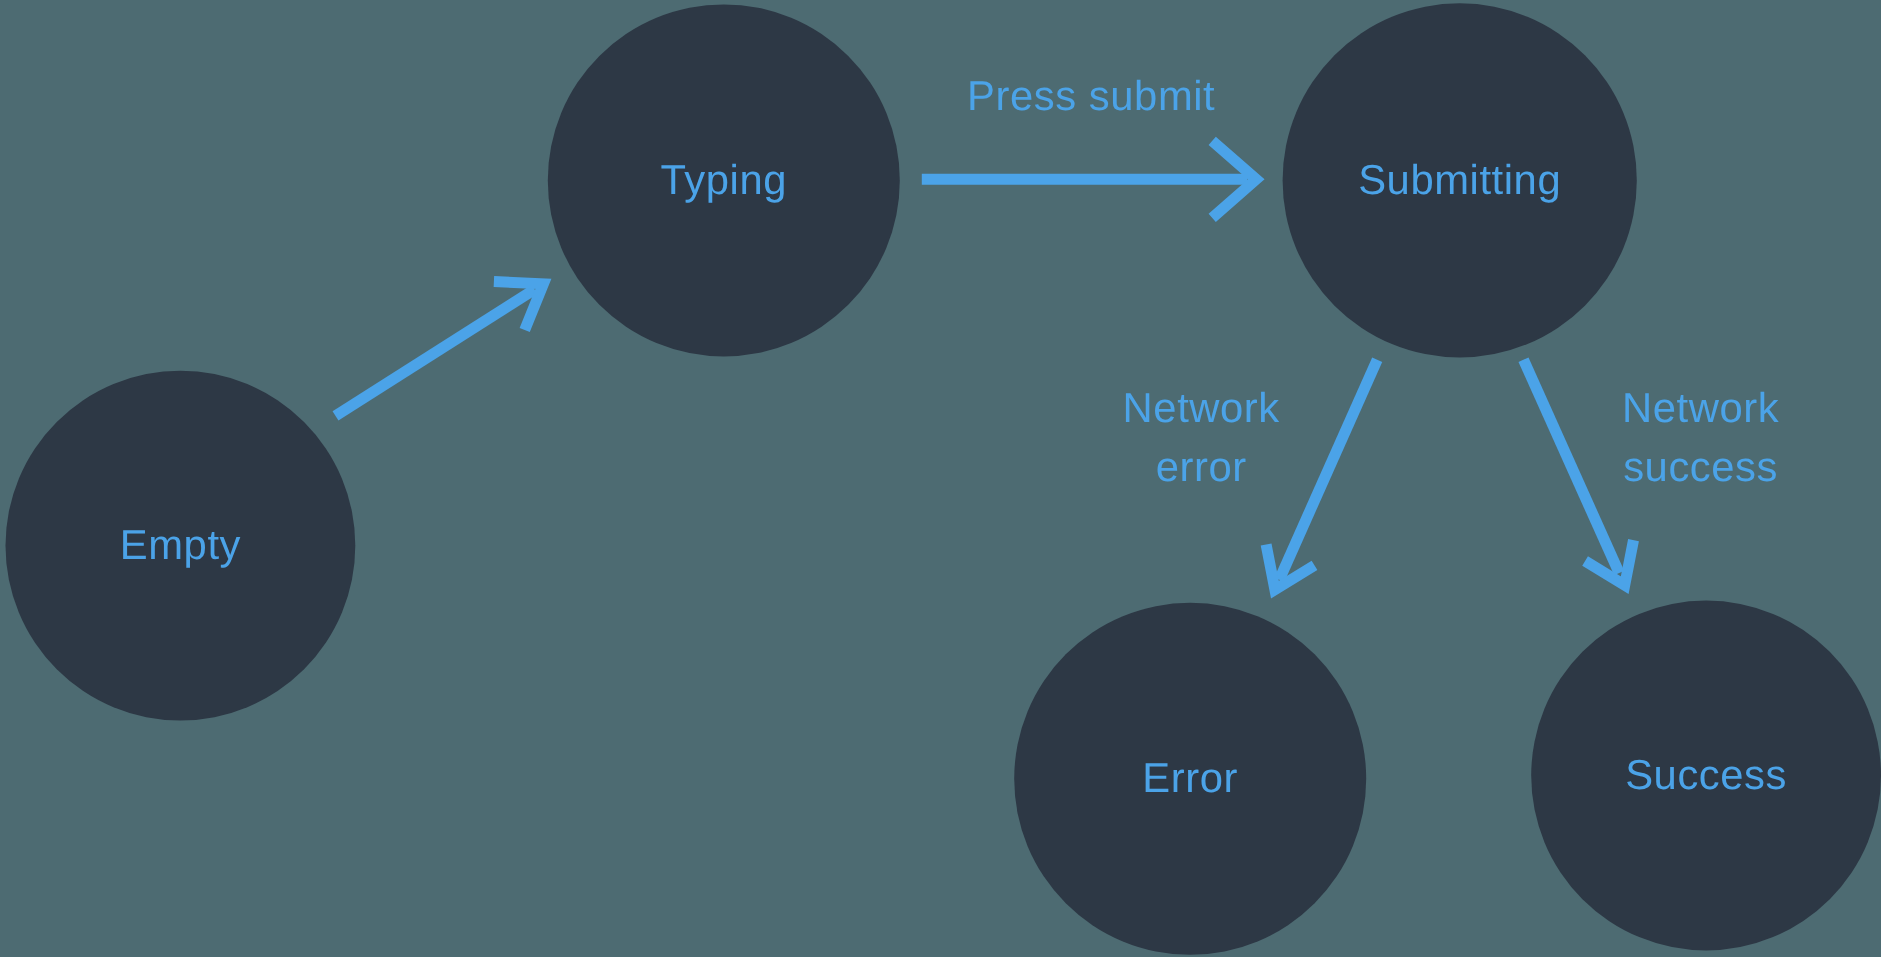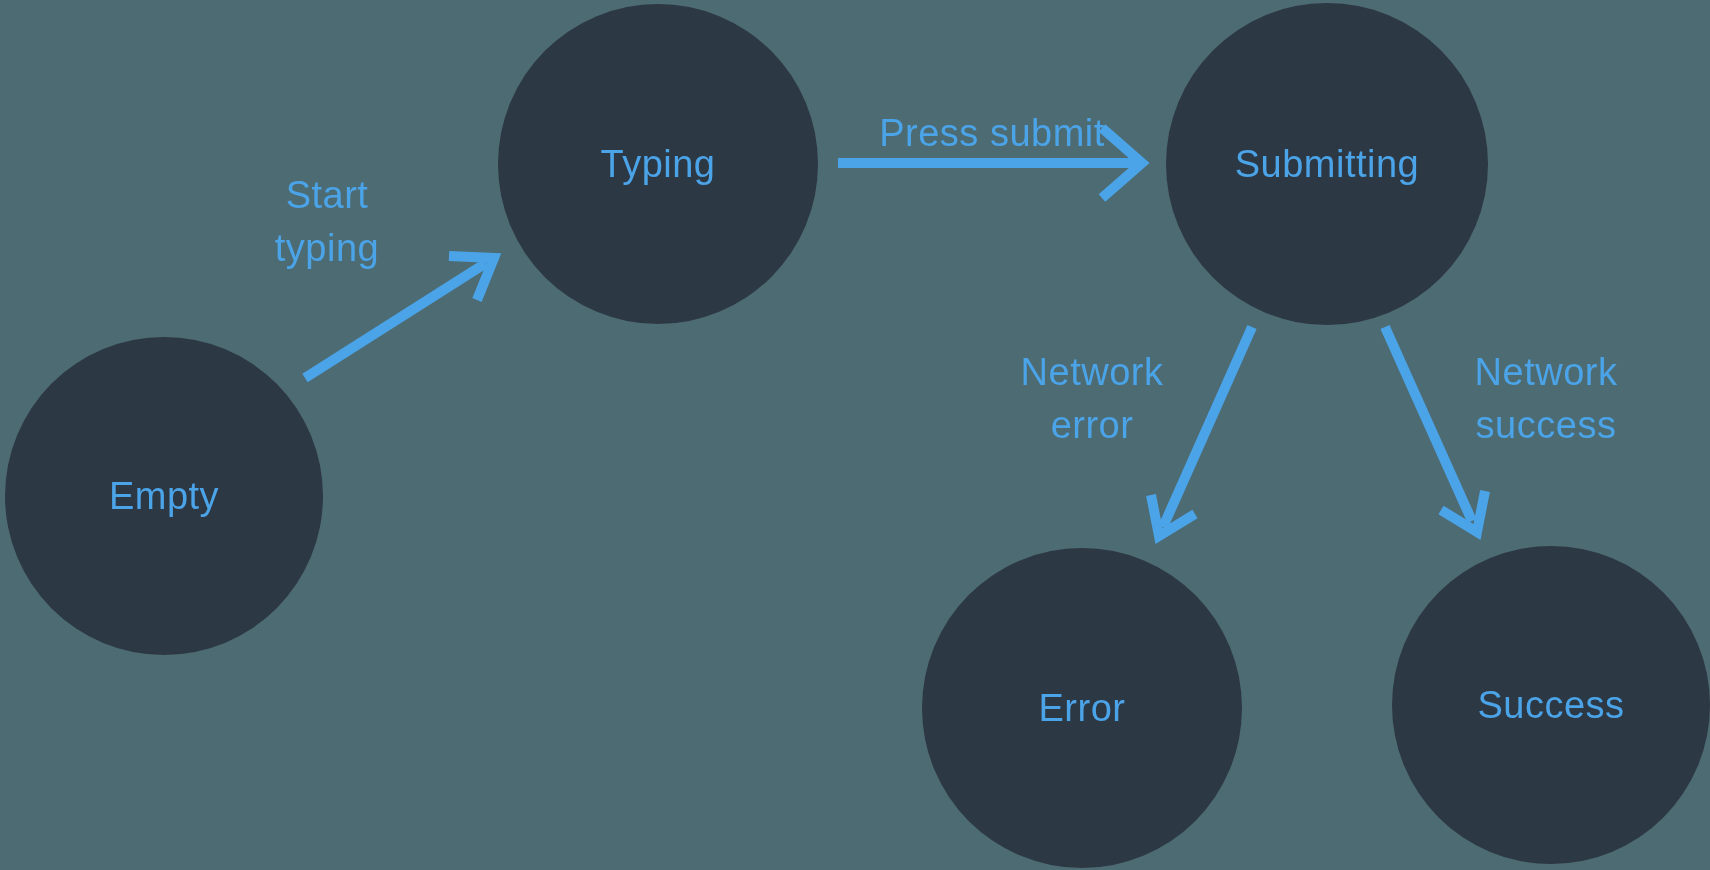--- a/index.html
+++ b/index.html
@@ -97,26 +97,22 @@
   </div>
 
   <div class="node" style="left:922px; top:548px; width:320px; height:320px;">
     <span class="node-label">Error</span>
   </div>
 
   <div class="node" style="left:1392px; top:546px; width:318px; height:318px;">
     <span class="node-label">Success</span>
   </div>
 
-  <div class="edge-label" style="left:217px; top:169px; width:220px;">
-    <div>Start</div>
-    <div>typing</div>
-  </div>
 
-  <div class="edge-label" style="left:822px; top:62px; width:340px;margin-top:45px;">
+  <div class="edge-label" style="left:822px; top:62px; width:340px;">
     <div>Press submit</div>
   </div>
 
   <div class="edge-label" style="left:952px; top:346px; width:280px;">
     <div>Network</div>
     <div>error</div>
   </div>
 
   <div class="edge-label" style="left:1406px; top:346px; width:280px;">
     <div>Network</div>

